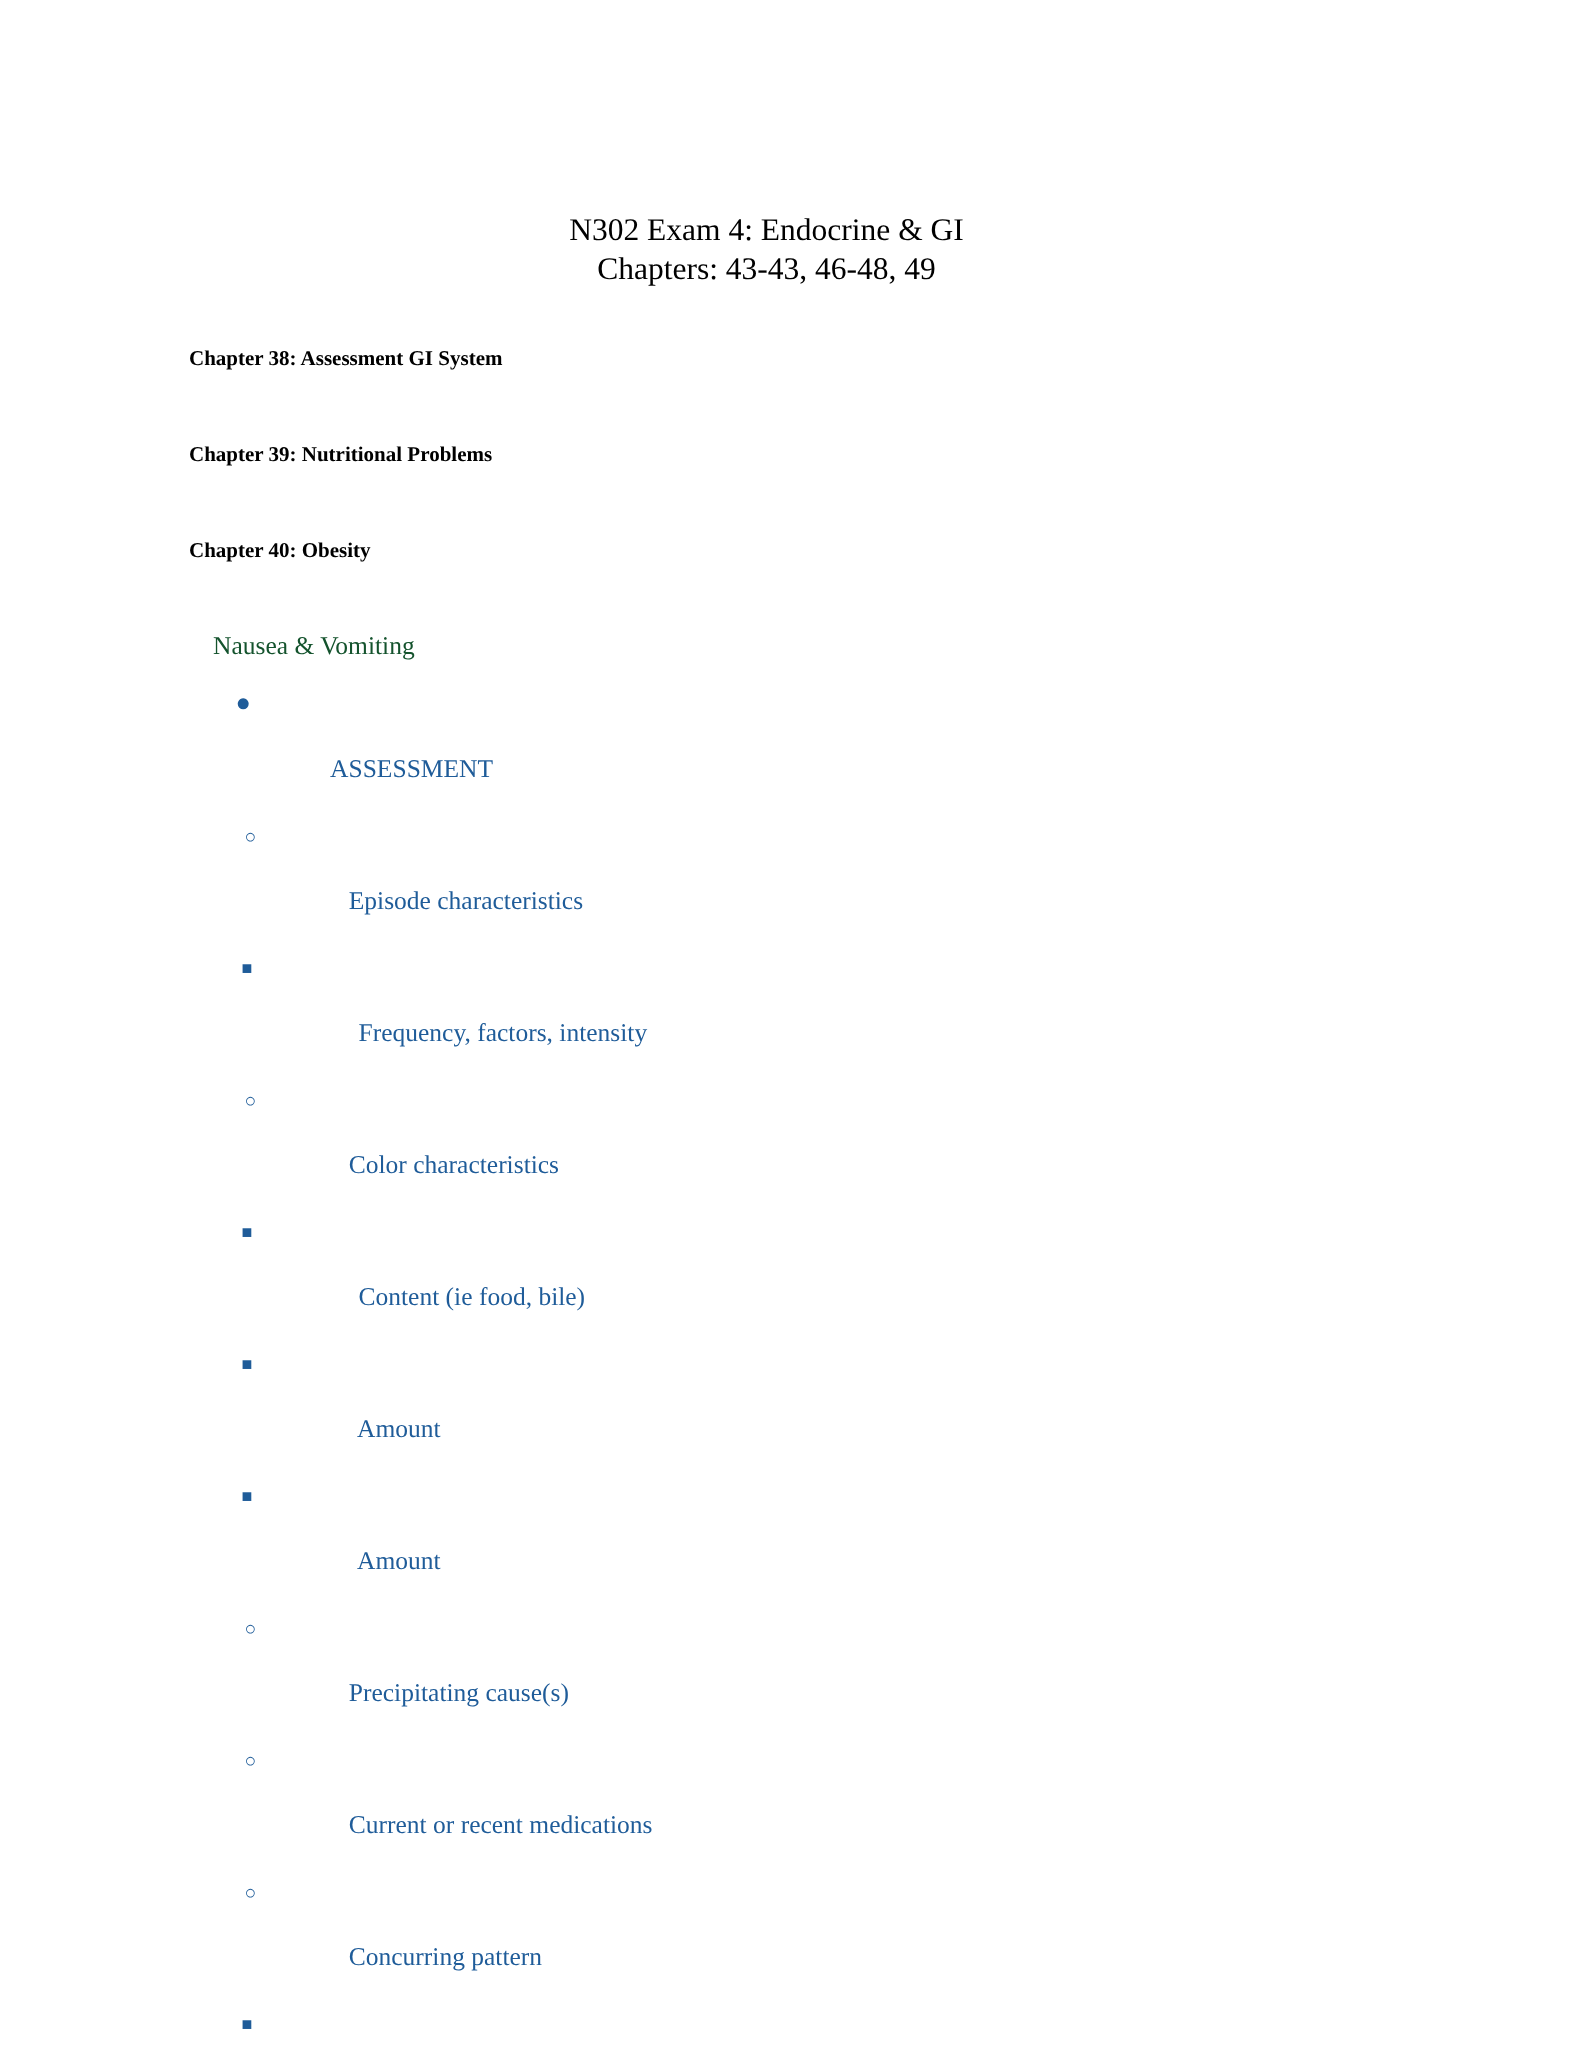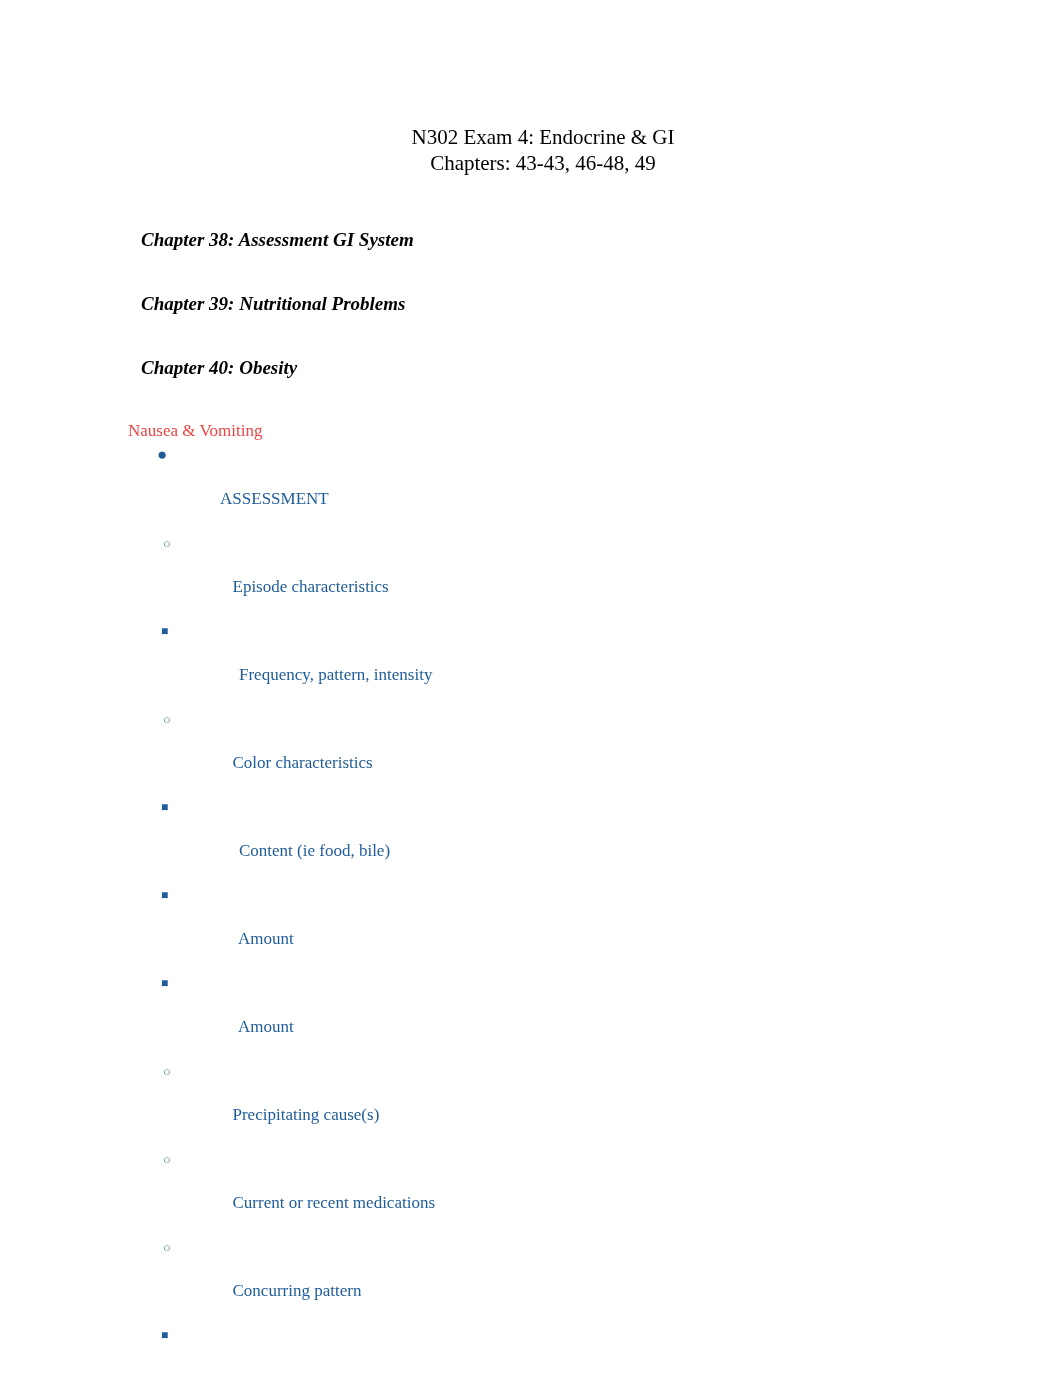--- a/index.html
+++ b/index.html
@@ -22,54 +22,52 @@
     top: 0; left: 0;
     width: 1062px;
     height: 1377px;
     box-sizing: border-box;
     padding: 0;
   }
 
   
   .doc-title {
     position: absolute;
-    top: 124px;
+    top: 140px;
     left: 0;
     width: 1022px;
     text-align: center;
     font-size: 21px;
     line-height: 26px;
     color: #000000;
-    padding-left: 32px;
   }
   .doc-title .title-line { display: block; white-space: pre; }
 
   
   .content {
     position: absolute;
     top: 228px;
     left: 126px;
     width: 820px;
   }
 
   .chapter-heading {
-    font-size: 19px;
+    font-size: 14px;
     line-height: 24px;
     color: #000000;
-    margin: 0 0 40px 15px;
+    margin: 0 0 40px 0;
     white-space: pre;
-    font-style: italic;
   }
   .chapter-heading.last { margin-bottom: 17px; }
 
   .topic-heading {
     font-size: 17px;
     line-height: 22px;
-    color: #ef4444;
-    margin: 2px;
+    color: #14532d;
+    margin: 16px;
     white-space: pre;
   }
 
   ul.lvl {
     list-style: none;
     margin: 0;
     padding: 0;
   }
 
   li.item {
@@ -152,21 +150,21 @@
 
       <ul class="lvl l2">
 
         <li class="item">
           <span class="marker">○</span>
           <span class="li-text">Episode characteristics</span>
         </li>
         <ul class="lvl l3">
           <li class="item">
             <span class="marker">■</span>
-            <span class="li-text">Frequency, pattern, intensity</span>
+            <span class="li-text">Frequency, factors, intensity</span>
           </li>
         </ul>
 
         <li class="item">
           <span class="marker">○</span>
           <span class="li-text">Color characteristics</span>
         </li>
         <ul class="lvl l3">
           <li class="item">
             <span class="marker">■</span>

